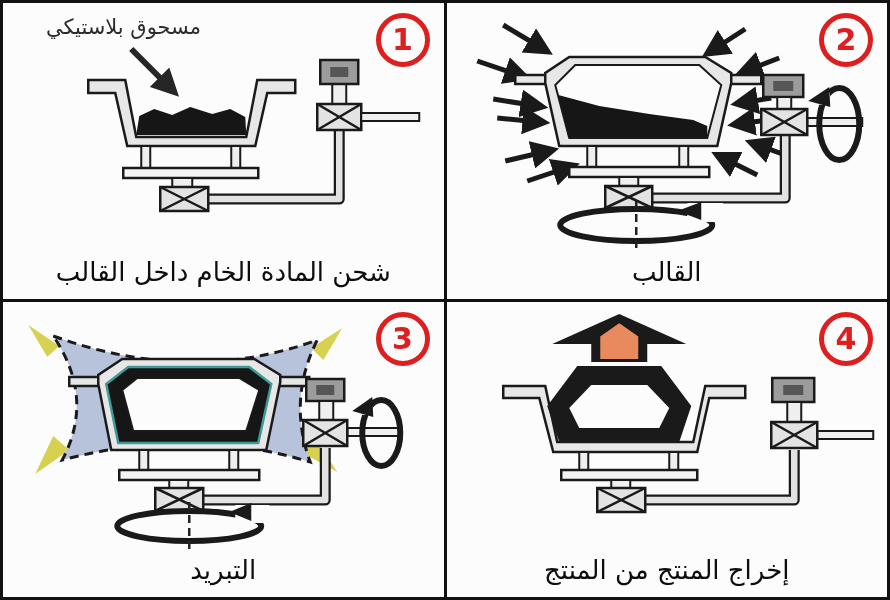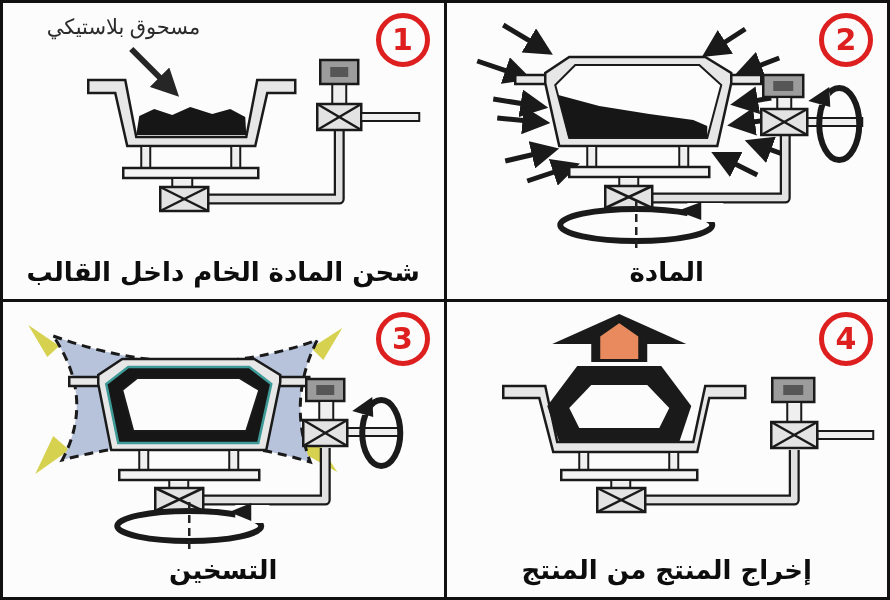--- a/index.html
+++ b/index.html
@@ -37,34 +37,33 @@
     font-size:30px;font-weight:bold;
     display:flex;align-items:center;justify-content:center;
     background:transparent;
     line-height:1;
   }
   .caption{
     position:absolute;
     left:6px;right:6px;bottom:12px;
     text-align:center;
     direction:rtl;
-    font-weight:bold;
+    font-weight:normal;
     font-size:26px;
     color:#0d0d0d;
     letter-spacing:0;
   }
   .annotation{
     position:absolute;
     top:12px;left:8px;
     width:225px;
     text-align:center;
     direction:rtl;
     font-size:21px;
     color:#2b2b2b;
-    font-family:Liberation Serif, serif;
   }
   
   .shell{fill:#e7e7e7;stroke:#1a1a1a;stroke-width:2.5;}
   .cavity{fill:#fcfcfc;stroke:#1a1a1a;stroke-width:2;}
   .powder{fill:#161616;stroke:none;}
   .metal{fill:#efefef;stroke:#1a1a1a;stroke-width:2;}
   .plate{fill:#f4f4f4;stroke:#1a1a1a;stroke-width:2.5;}
   .valve-box{fill:#e3e3e3;stroke:#1a1a1a;stroke-width:2.5;}
   .valve-x{stroke:#1a1a1a;stroke-width:2.5;}
   .motor{fill:#9c9c9c;stroke:#1a1a1a;stroke-width:2.5;}
@@ -189,21 +188,21 @@
       <g>
         <ellipse class="rot" cx="189" cy="222" rx="76" ry="16"></ellipse>
         <rect class="gap" x="240" y="200" width="36" height="19"></rect>
         <polygon class="head" points="254,199 230,208 254,217"></polygon>
         <line class="axis" x1="189" y1="198" x2="189" y2="248"></line>
       </g>
     </svg>
     <div class="badge">
         <span>2</span>
       </div>
-    <div class="caption">المادة</div>
+    <div class="caption">القالب</div>
   </section>
 
   <section class="panel">
     <svg class="diagram" viewBox="0 0 440 254" xmlns="http://www.w3.org/2000/svg">
       <g>
         <polygon points="56,44 25,23 44,55" fill="var(--nozzle-yellow,#d6d14f)" stroke="none"></polygon>
         <polygon points="308,46 339,26 320,58" fill="var(--nozzle-yellow,#d6d14f)" stroke="none"></polygon>
         <polygon points="66,148 32,172 50,134" fill="var(--nozzle-yellow,#d6d14f)" stroke="none"></polygon>
         <polygon points="298,150 334,170 312,136" fill="var(--nozzle-yellow,#d6d14f)" stroke="none"></polygon>
         <path d="M50,34 Q188,84 314,38 Q284,98 307,160 Q188,124 59,158 Q92,96 50,34 Z" fill="var(--cooling-blue,#b7c3db)" stroke="#1a1a1a" stroke-width="3" stroke-dasharray="9 6"></path>
@@ -247,21 +246,21 @@
       <g>
         <ellipse class="rot" cx="186" cy="224" rx="72" ry="15"></ellipse>
         <rect class="gap" x="232" y="203" width="34" height="18"></rect>
         <polygon class="head" points="248,201 226,210 248,219"></polygon>
         <line class="axis" x1="186" y1="200" x2="186" y2="248"></line>
       </g>
     </svg>
     <div class="badge">
         <span>3</span>
       </div>
-    <div class="caption">التسخين</div>
+    <div class="caption">التبريد</div>
   </section>
 
   <section class="panel">
     <svg class="diagram" viewBox="0 0 440 254" xmlns="http://www.w3.org/2000/svg">
       <g>
         <polygon class="head" points="105,42 172,12 239,42"></polygon>
         <rect x="144" y="40" width="56" height="20" fill="#1a1a1a"></rect>
         <polygon points="152,58 152,34 172,20 192,34 192,58" fill="var(--product-orange,#e98a5e)" stroke="#1a1a1a" stroke-width="2"></polygon>
       </g>
       <g>

